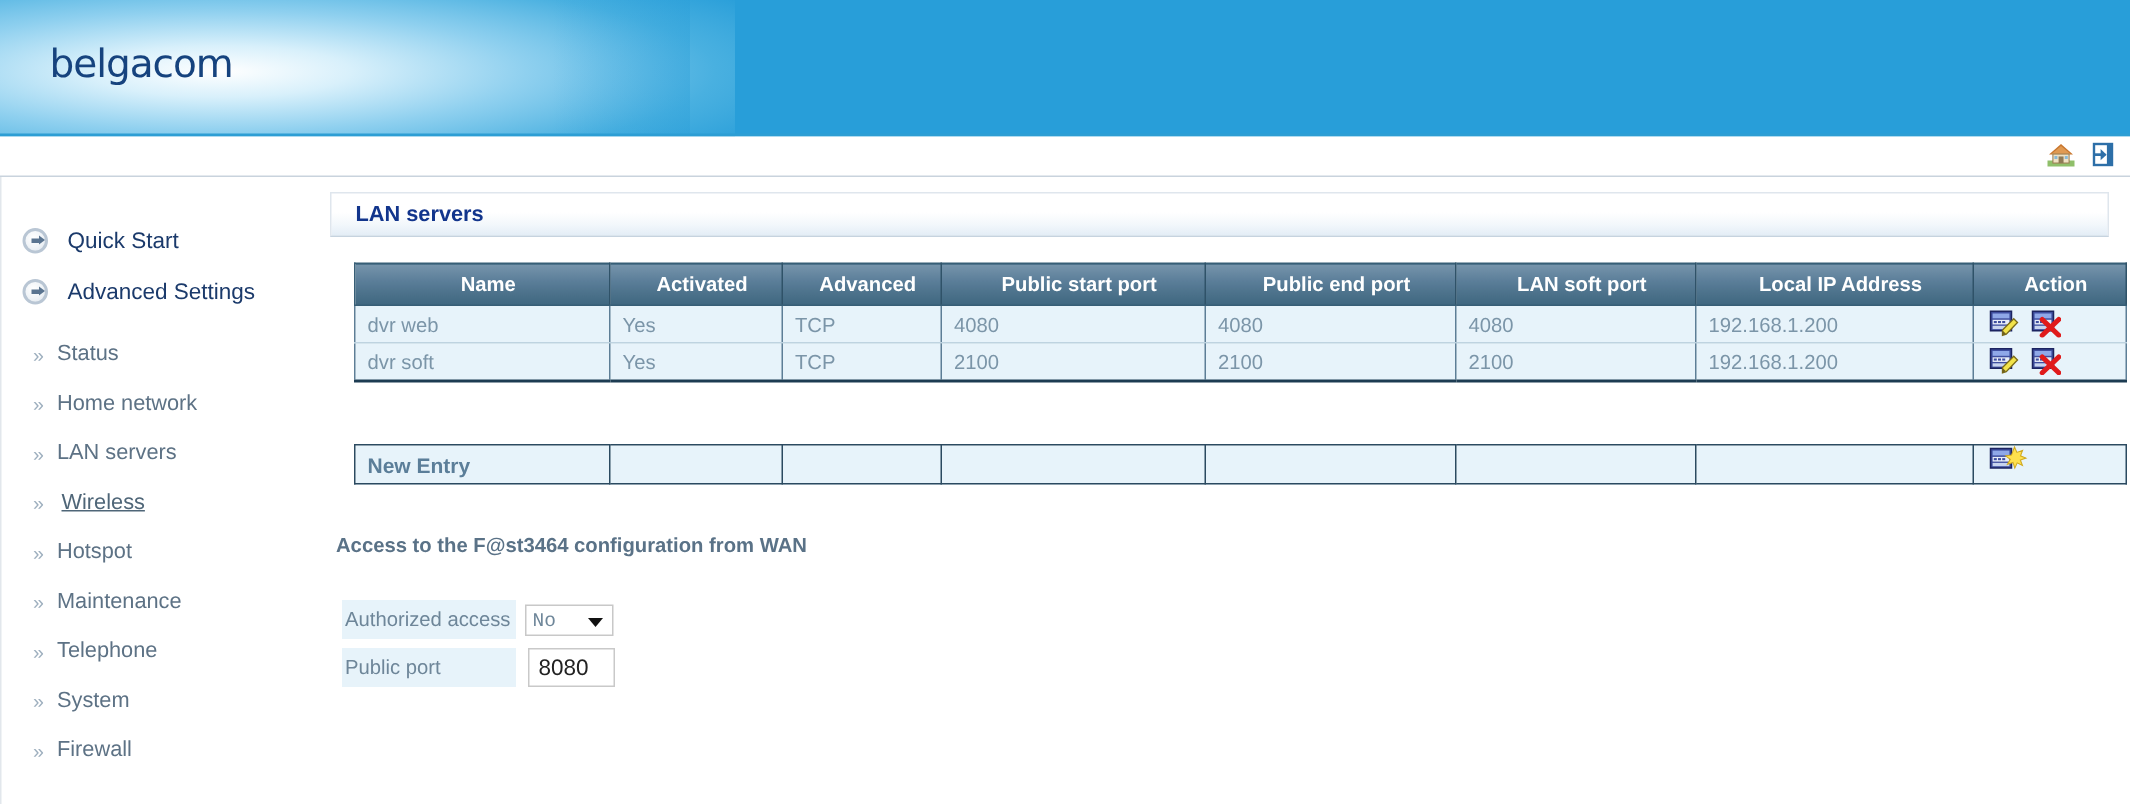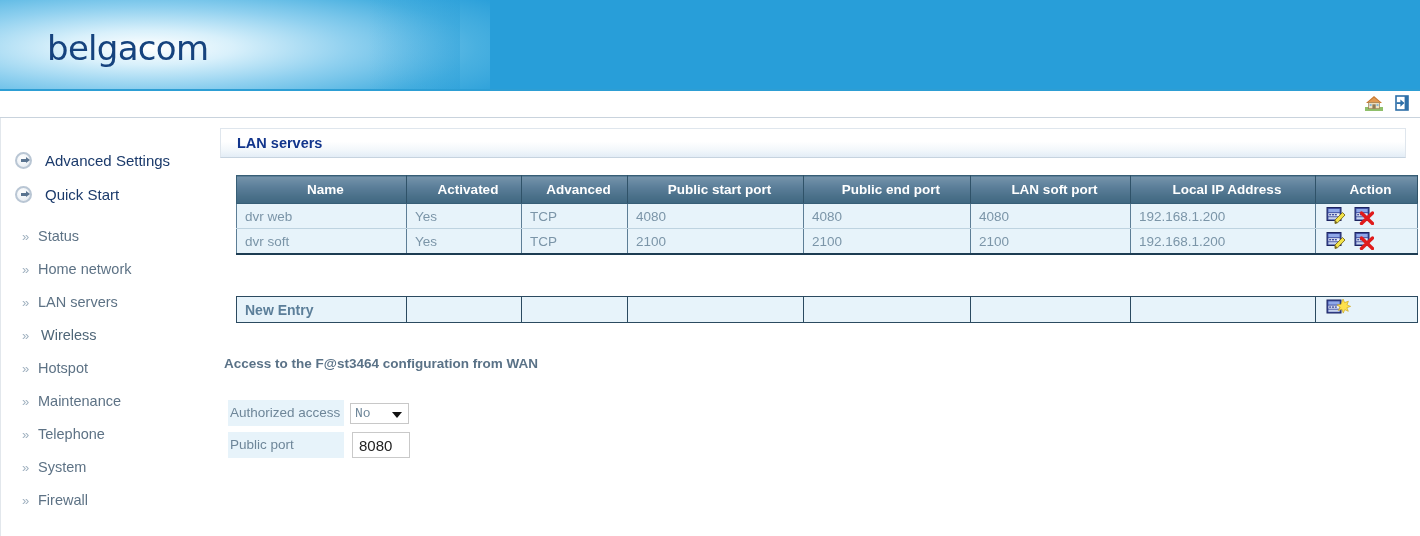--- a/index.html
+++ b/index.html
@@ -20,24 +20,23 @@
   .header-glow {
     position:absolute; left:-30px; top:-20px; width:520px; height:130px;
     background: radial-gradient(ellipse at 34% 52%, #ffffff 0%, #d8f0fb 18%, #8fd0ef 42%, #49b0e0 68%, #289ed9 88%);
   }
   .header-panel-edge {
     position:absolute; left:0px; top:0; width:460px; height:91px;
     background: linear-gradient(to right, rgba(255,255,255,0.0) 80%, rgba(40,158,217,0.35) 100%);
   }
   .logo {
     position:absolute; left:33px; top:28px;
-    font-size:34px; letter-spacing:-0.7px;
+    font-size:26px; letter-spacing:-0.7px;
     color:#16437e; font-weight:400;
     font-family: "DejaVu Sans", sans-serif;
-    margin-left: 14px;
   }
   .header-bottomline {
     position:absolute; left:0; top:89px; width:1420px; height:2px;
     background:#2d9ed4;
   }
 
   
   .topbar {
     position:absolute; left:0; top:91px; width:1420px; height:26px;
     background:#ffffff;
@@ -82,21 +81,21 @@
   .nav-sub {
     position:relative; color:#5d7285; font-size:14.5px;
     padding-left:37px; height:33px; line-height:33px; cursor:pointer;
     white-space:nowrap;
   }
   .nav-sub .chev {
     position:absolute; left:21px; top:0; line-height:33px;
     color:#9fb0bf; font-size:13px;
   }
   .nav-sub.active .nav-sub-label {
-    color:#4f6678;
+    text-decoration:underline; color:#4f6678;
   }
   .nav-sub.active { padding-left:40px; }
 
   
   .content { position:absolute; left:196px; top:118px; width:1224px; height:418px; background:#ffffff; }
 
   .page-title-bar {
     position:absolute; left:24px; top:10px; width:1186px; height:30px;
     background: linear-gradient(to bottom, #ffffff 0%, #ffffff 45%, #f2f7fb 75%, #e3edf6 100%);
     border:1px solid #dfe6ed; border-bottom:1px solid #c6d3df;
@@ -217,27 +216,27 @@
           <rect x="12.6" y="3" width="3.4" height="14" fill="#2d6fa8"></rect>
           <rect x="4.5" y="9.2" width="7" height="1.8" fill="#2d6fa8"></rect>
           <polygon points="8.4,6.4 12.4,10.1 8.4,13.8" fill="#2d6fa8"></polygon>
         </svg>
       </span>
     </div>
   </div>
 
   <div class="sidebar">
     <div class="nav-top">
+      <div class="nav-main">
+        <span class="arrow-ico"></span>
+        <span class="nav-main-label">Quick Start</span>
+      </div>
       <div class="nav-main wrap">
         <span class="arrow-ico"></span>
         <span class="nav-main-label">Advanced Settings</span>
-      </div>
-      <div class="nav-main">
-        <span class="arrow-ico"></span>
-        <span class="nav-main-label">Quick Start</span>
       </div>
     </div>
 
     <div>
       <div class="nav-sub">
         <span class="chev">»</span>
         <span class="nav-sub-label">Status</span>
       </div>
       <div class="nav-sub">
         <span class="chev">»</span>

